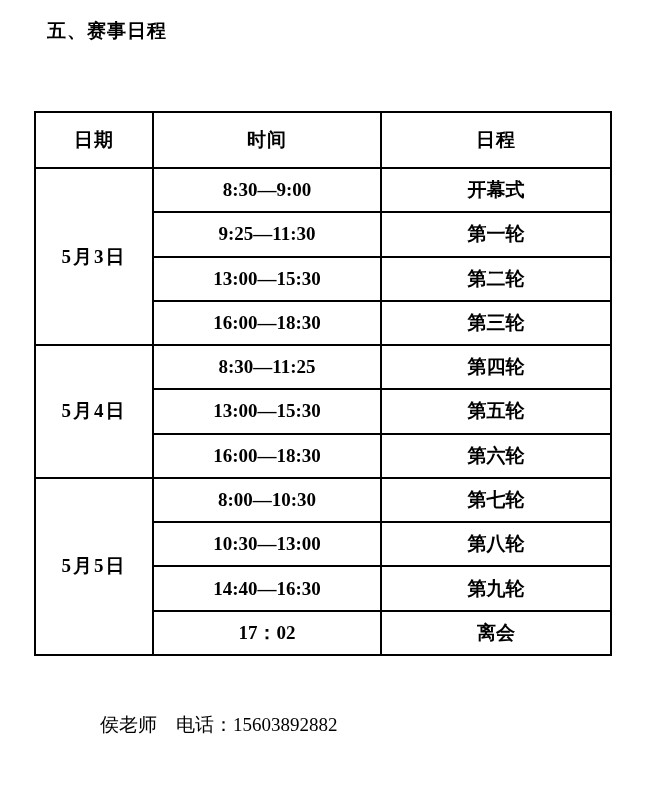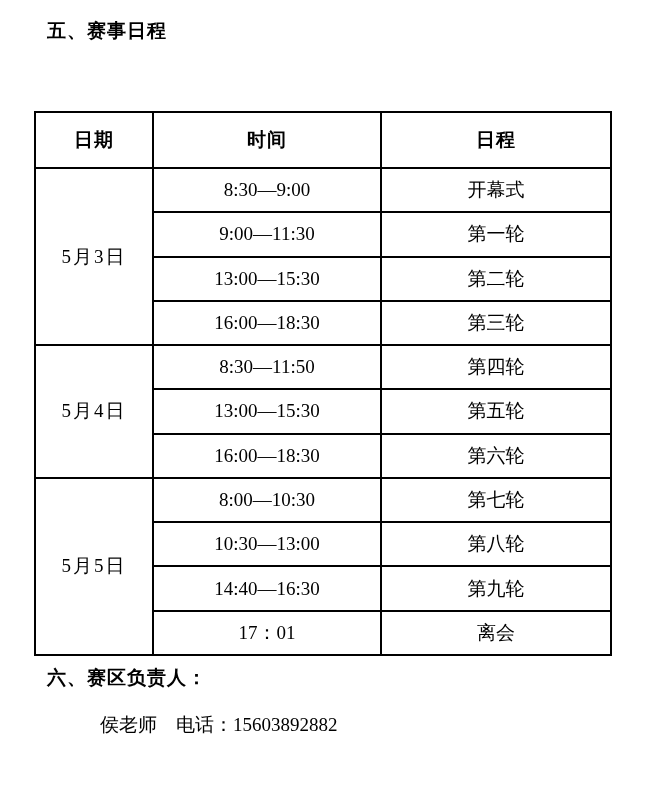--- a/index.html
+++ b/index.html
@@ -46,21 +46,21 @@
     text-align: center;
     vertical-align: middle;
     font-size: 19px;
     padding: 0;
   }
   table.schedule th {
     font-weight: bold;
     letter-spacing: 1px;
   }
   table.schedule td {
-    font-weight: normal;
+    font-weight: bold;
     margin-top: 35px;
   }
   tr.hdr-row { height: 56px; }
   td.date-cell { letter-spacing: 2px; }
   #heading-6 {
     position: absolute;
     left: 47px;
     top: 666px;
   }
   #contact-line {
@@ -96,35 +96,35 @@
         <th>时间</th>
         <th>日程</th>
       </tr>
 
       <tr>
         <td class="date-cell" rowspan="4">5月3日</td>
         <td>8:30—9:00</td>
         <td>开幕式</td>
       </tr>
       <tr>
-        <td>9:00—11:30</td>
+        <td>9:25—11:30</td>
         <td>第一轮</td>
       </tr>
       <tr>
         <td>13:00—15:30</td>
         <td>第二轮</td>
       </tr>
       <tr>
         <td>16:00—18:30</td>
         <td>第三轮</td>
       </tr>
 
       <tr>
         <td class="date-cell" rowspan="3">5月4日</td>
-        <td>8:30—11:50</td>
+        <td>8:30—11:25</td>
         <td>第四轮</td>
       </tr>
       <tr>
         <td>13:00—15:30</td>
         <td>第五轮</td>
       </tr>
       <tr>
         <td>16:00—18:30</td>
         <td>第六轮</td>
       </tr>
@@ -136,24 +136,23 @@
       </tr>
       <tr>
         <td>10:30—13:00</td>
         <td>第八轮</td>
       </tr>
       <tr>
         <td>14:40—16:30</td>
         <td>第九轮</td>
       </tr>
       <tr>
-        <td>17：01</td>
+        <td>17：02</td>
         <td>离会</td>
       </tr>
     </tbody>
   </table>
 
-  <div id="heading-6" class="sec-heading">六、赛区负责人：</div>
 
   <div id="contact-line">侯老师　电话：15603892882</div>
 
 
 </div>
 
 </body></html>

